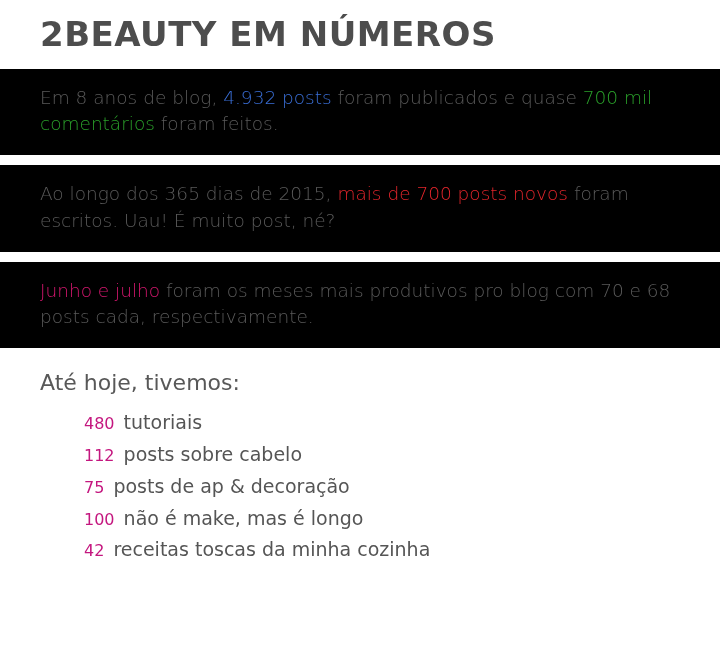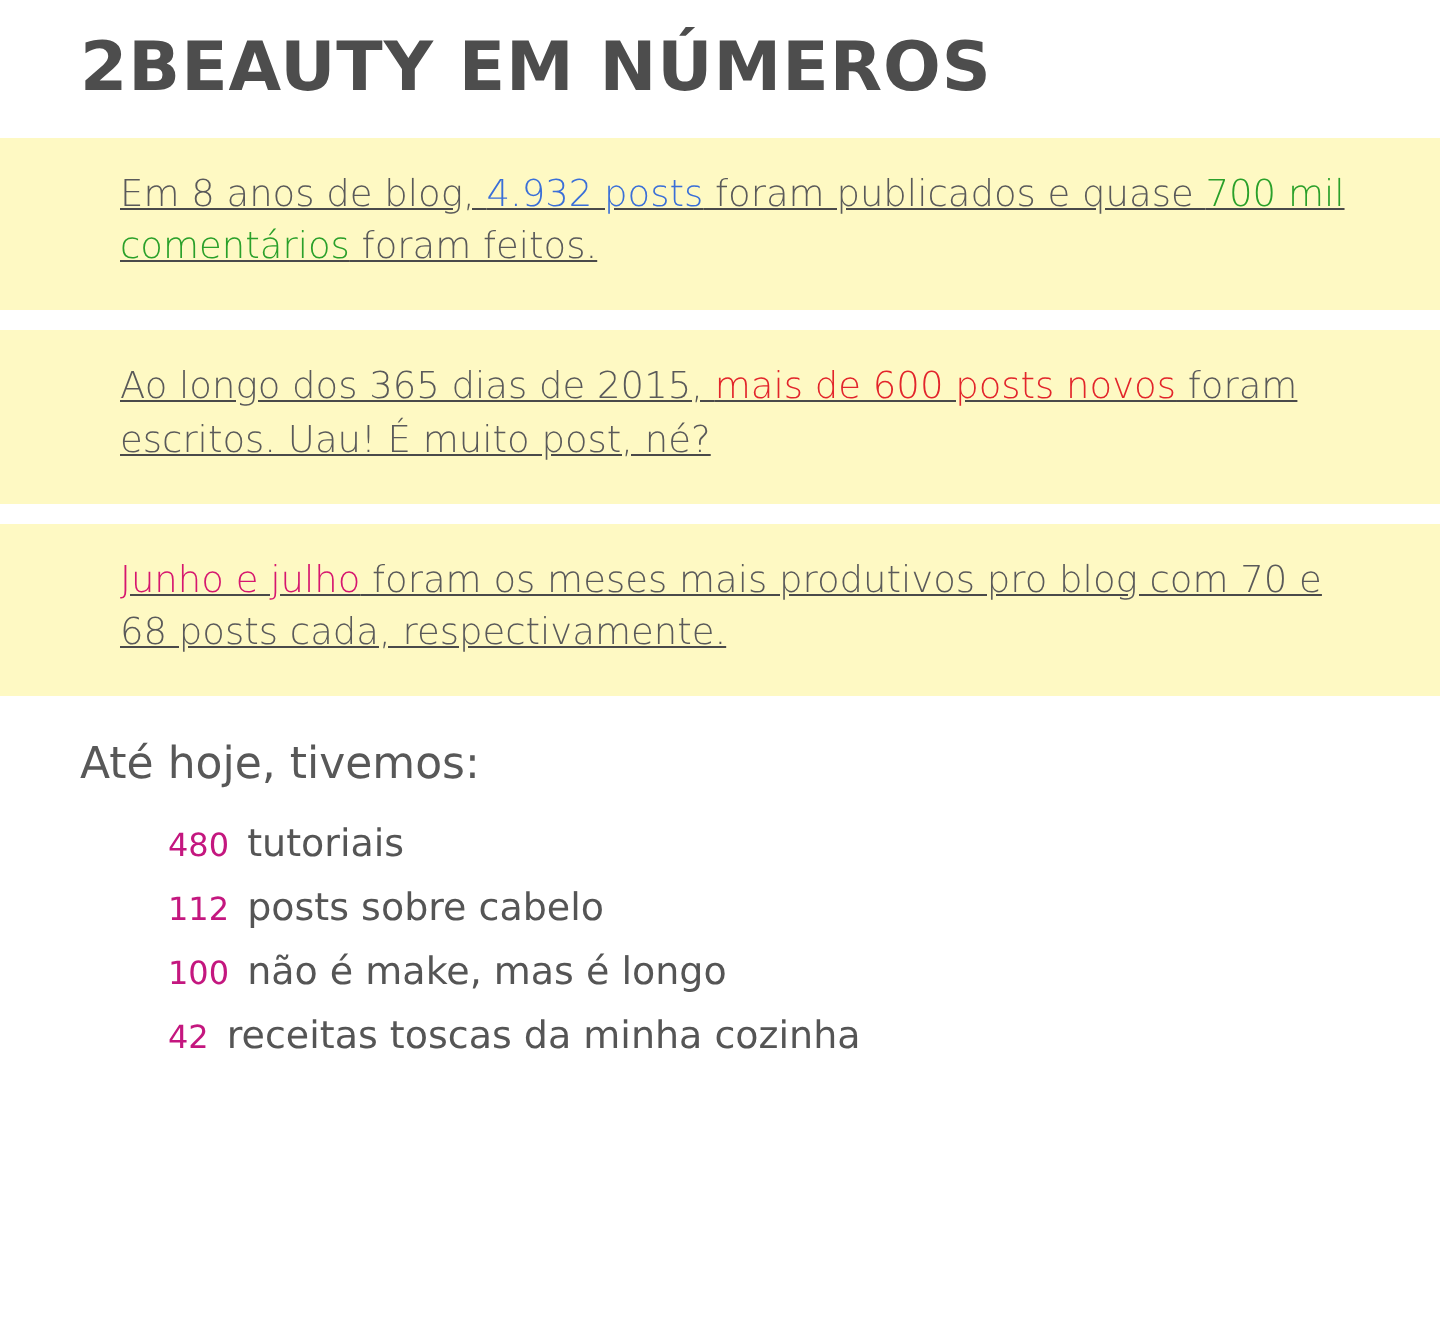--- a/index.html
+++ b/index.html
@@ -26,23 +26,22 @@
   .title {
     font-family: "DejaVu Sans", sans-serif;
     font-size: 34px;
     font-weight: bold;
     letter-spacing: 0.5px;
     color: #4d4d4d;
     margin: 0;
     line-height: 1.2;
   }
   .stripe {
-    background: #fef9c3;
-    padding: 16px 40px 18px 60px;
-    text-decoration: underline;
+    background: #000000;
+    padding: 16px 40px 18px 40px;
   }
   .stripe + .gap {
     height: 10px;
     background: #ffffff;
   }
   .stripe p {
     margin: 0;
     font-size: 18.5px;
     line-height: 1.42;
     color: #5a5a5a;
@@ -89,31 +88,32 @@
   <div class="title-block">
     <h1 class="title">2BEAUTY EM NÚMEROS</h1>
   </div>
 
   <div class="stripe">
     <p><span>Em 8 anos de blog, </span><span class="hl-blue">4.932 posts</span><span> foram publicados e quase </span><span class="hl-green">700 mil comentários</span><span> foram feitos.</span></p>
   </div>
   <div class="gap"></div>
 
   <div class="stripe">
-    <p><span>Ao longo dos 365 dias de 2015, </span><span class="hl-red">mais de 600 posts novos</span><span> foram escritos. Uau! É muito post, né?</span></p>
+    <p><span>Ao longo dos 365 dias de 2015, </span><span class="hl-red">mais de 700 posts novos</span><span> foram escritos. Uau! É muito post, né?</span></p>
   </div>
   <div class="gap"></div>
 
   <div class="stripe">
     <p><span class="hl-pink">Junho e julho</span><span> foram os meses mais produtivos pro blog com 70 e 68 posts cada, respectivamente.</span></p>
   </div>
 
   <div class="list-section">
     <h2 class="list-heading">Até hoje, tivemos:</h2>
     <ul class="stats">
         <li><span class="num">480</span><span> tutoriais</span></li>
         <li><span class="num">112</span><span> posts sobre cabelo</span></li>
+        <li><span class="num">75</span><span> posts de ap &amp; decoração</span></li>
         <li><span class="num">100</span><span> não é make, mas é longo</span></li>
         <li><span class="num">42</span><span> receitas toscas da minha cozinha</span></li>
       </ul>
   </div>
 
 </div>
 
 </body></html>

